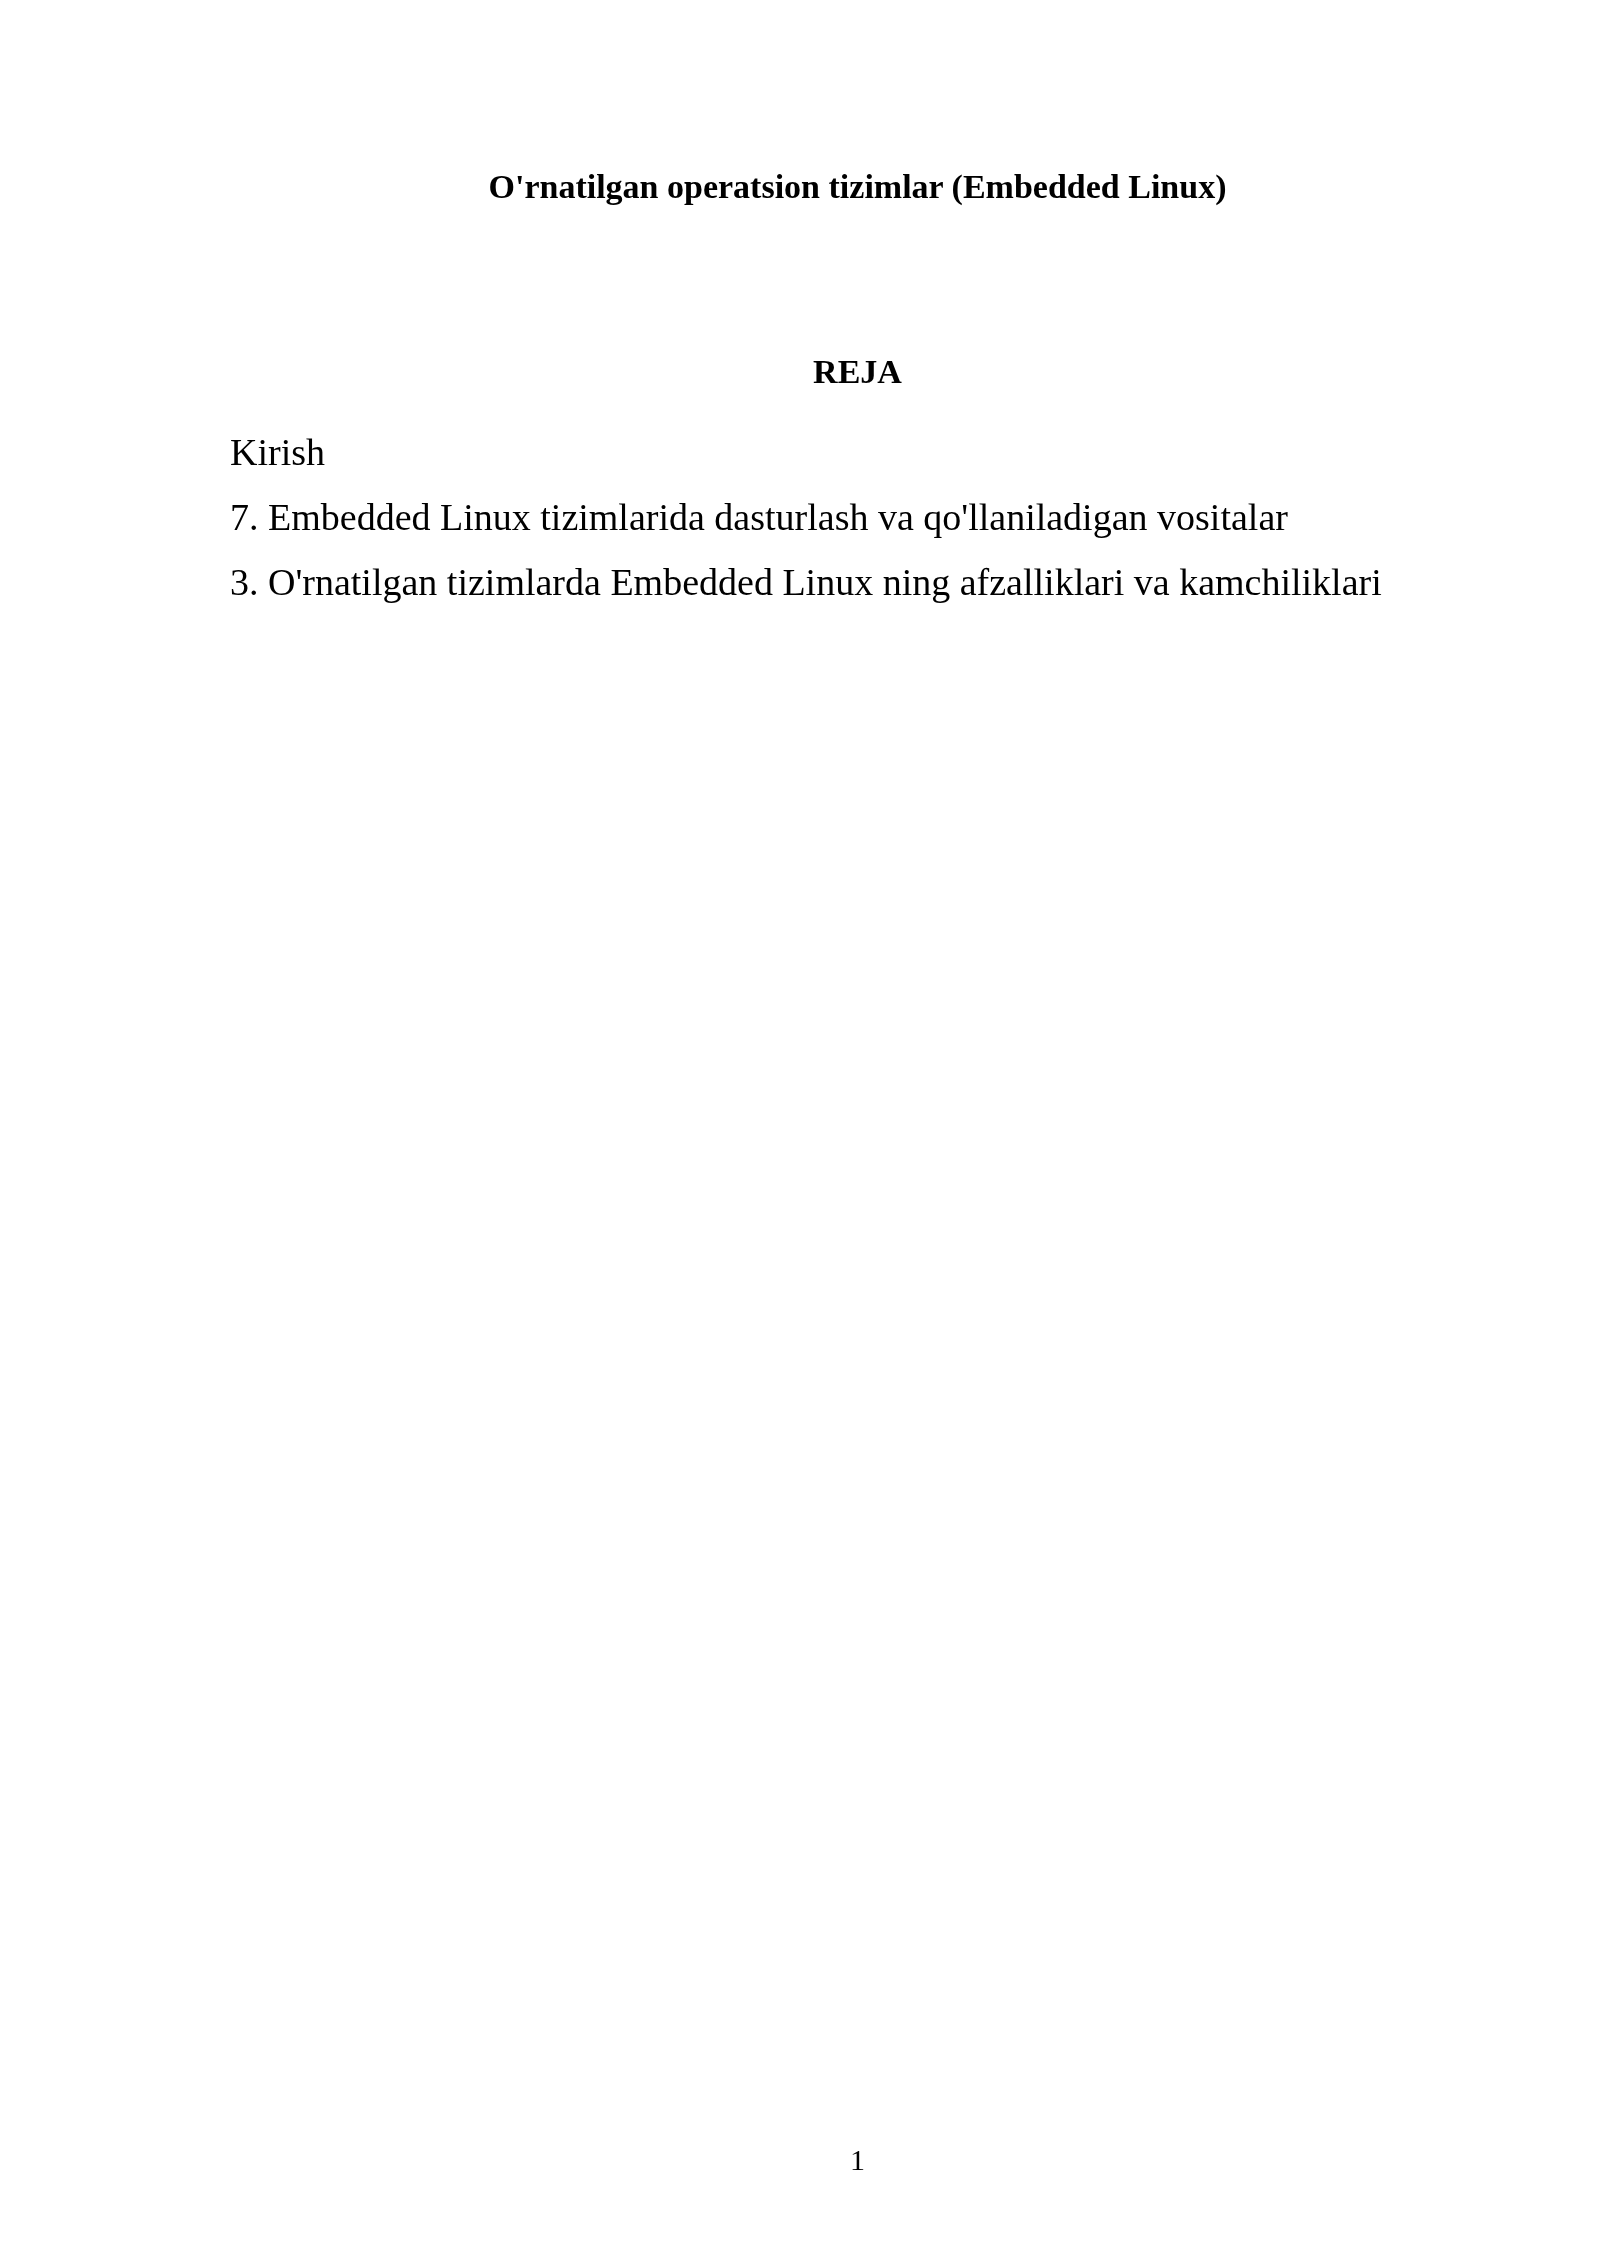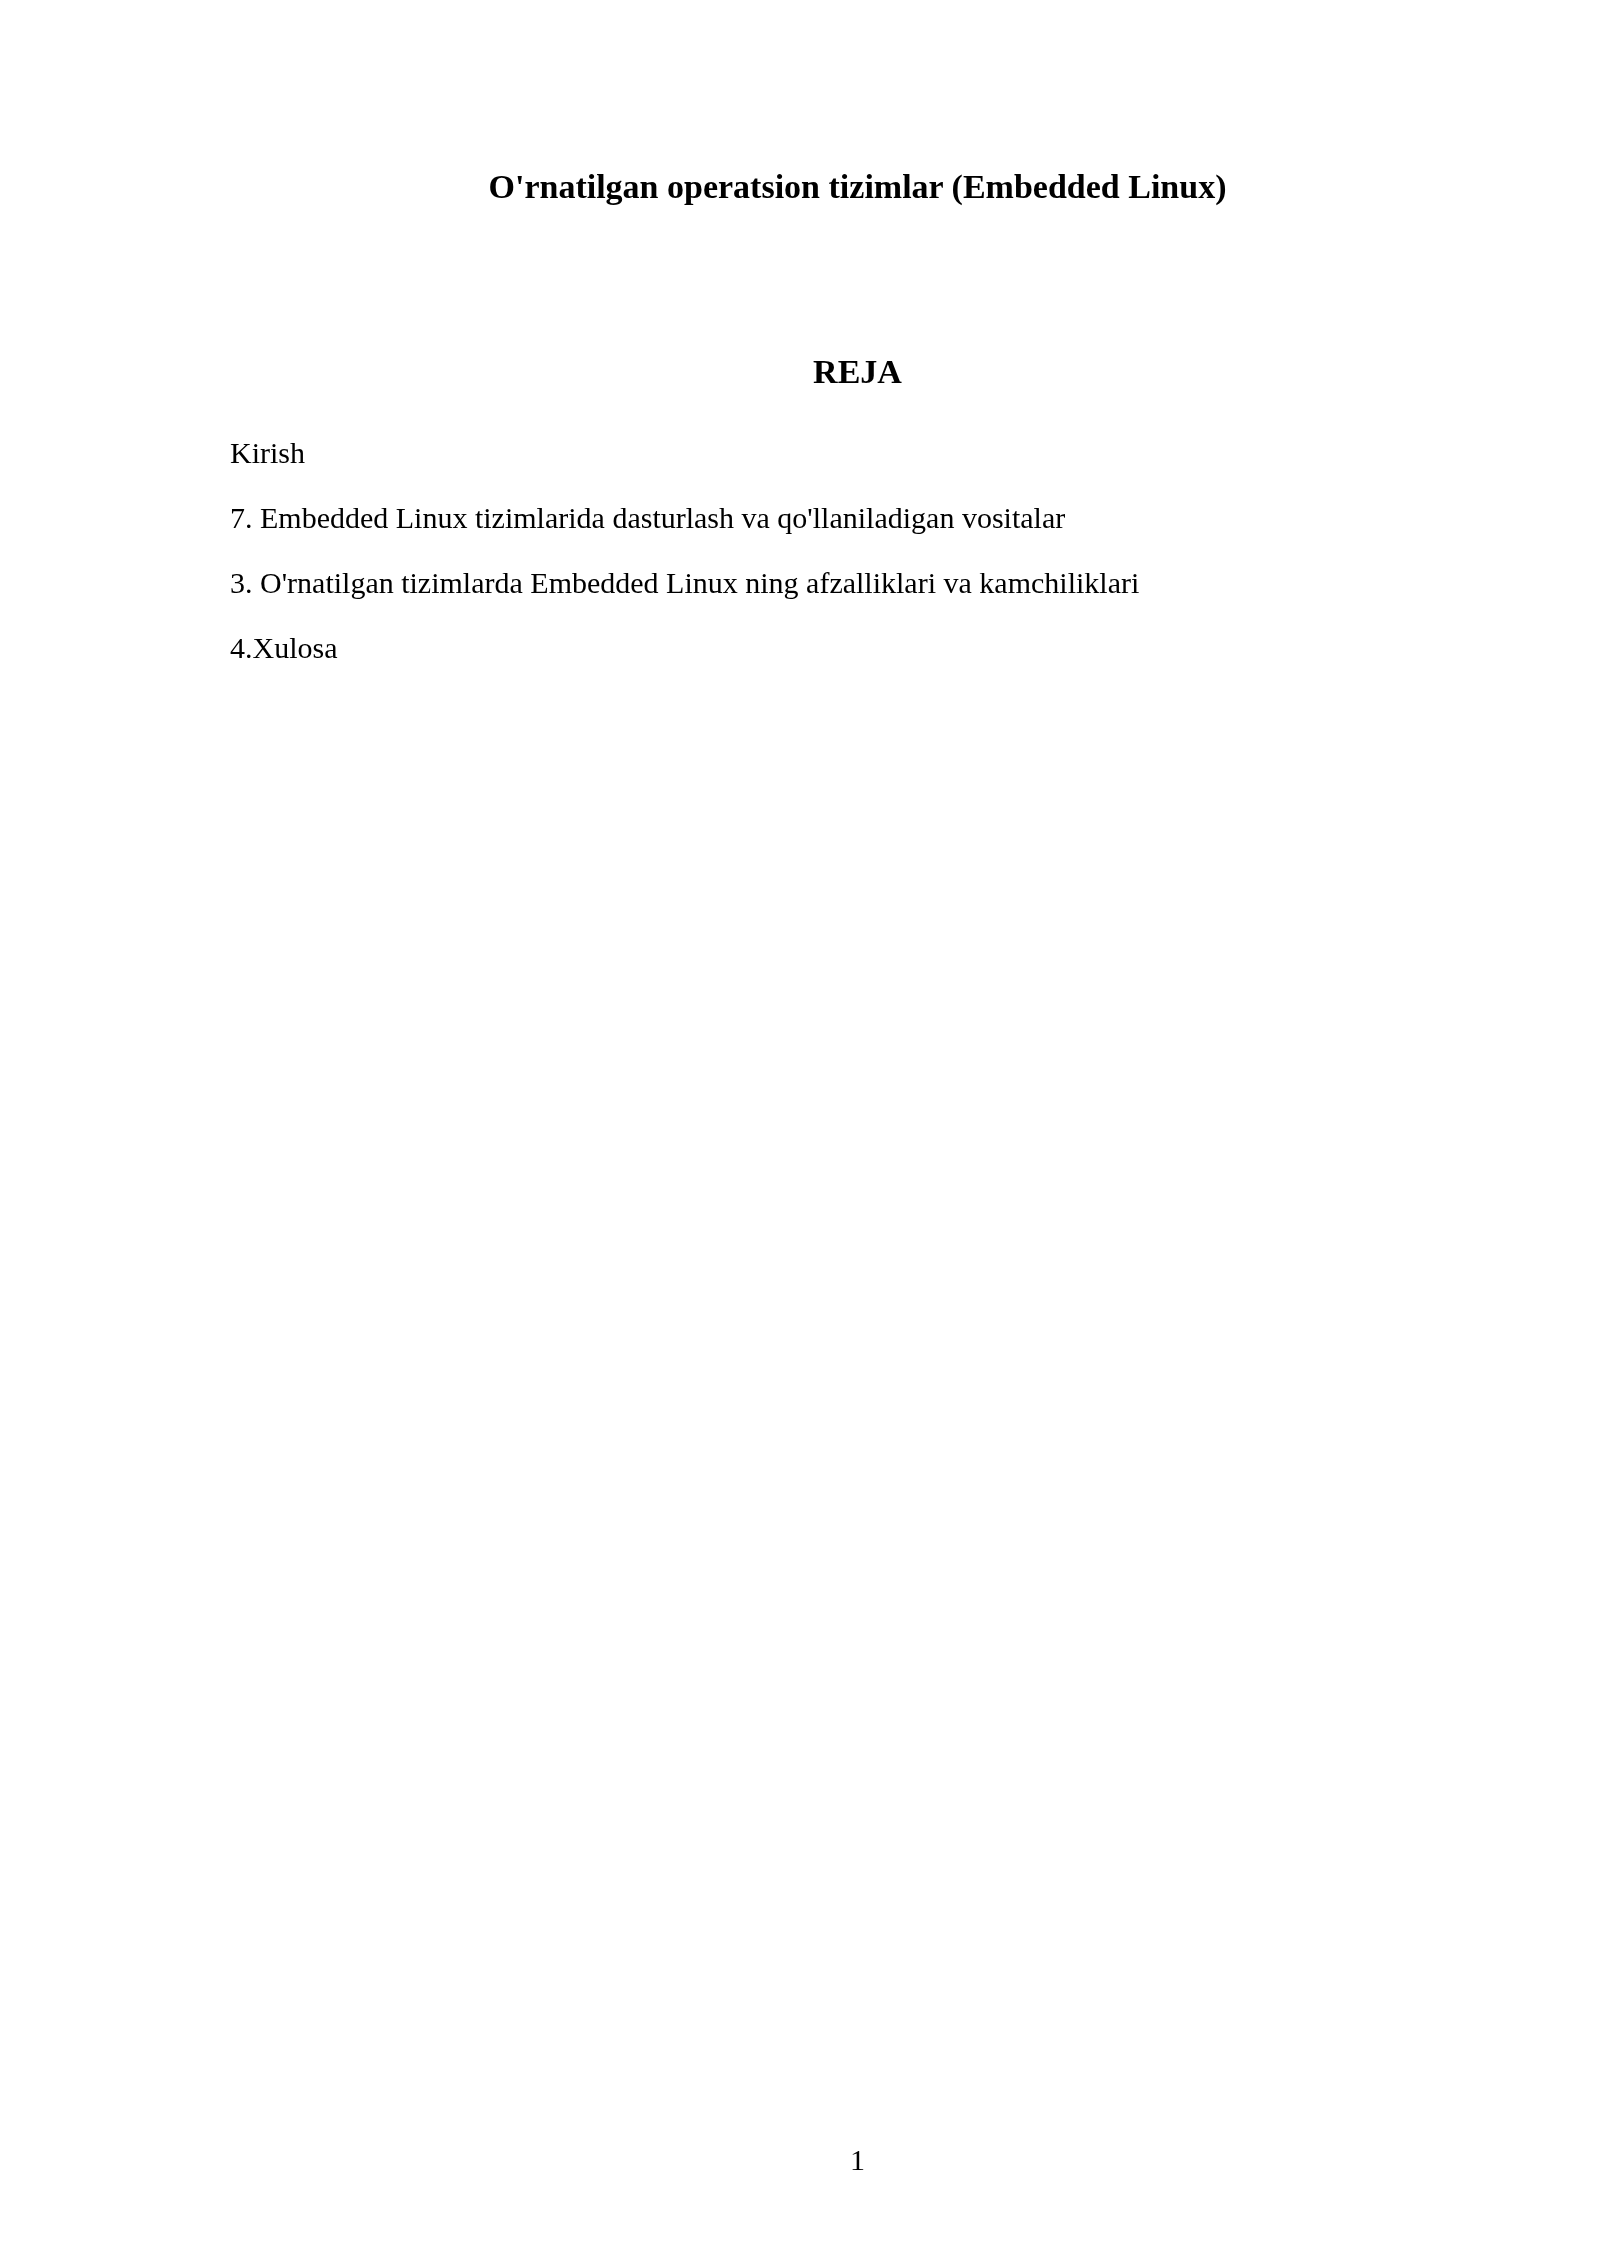--- a/index.html
+++ b/index.html
@@ -3,30 +3,29 @@
 <meta charset="utf-8">
 <style>
   html, body { margin: 0; padding: 0; background: #ffffff; }
   body { width: 1600px; height: 2262px; position: relative; overflow: hidden;
          font-family: "Liberation Serif", serif; color: #000; }
   .title { position: absolute; top: 163px; left: 0; width: 1715px; text-align: center;
            font-weight: bold; font-size: 34px; line-height: 48px; }
   .reja { position: absolute; top: 348px; left: 0; width: 1715px; text-align: center;
           font-weight: bold; font-size: 34px; line-height: 48px; }
   .plan { position: absolute; top: 420px; left: 230px; margin: 0; padding: 0; list-style: none; }
-  .plan li { font-size: 30px; line-height: 65px; white-space: nowrap; }
+  .plan li { font-size: 38px; line-height: 65px; white-space: nowrap; }
   .page-num { position: absolute; top: 2140px; left: 0; width: 1715px; text-align: center;
               font-size: 30px; line-height: 40px; }
 </style>
 </head>
 <body>
 
 <div>
   <div class="title">O'rnatilgan operatsion tizimlar (Embedded Linux)</div>
   <div class="reja">REJA</div>
   <ul class="plan">
     <li>Kirish</li>
     <li>7. Embedded Linux tizimlarida dasturlash va qo'llaniladigan vositalar</li>
     <li>3. O'rnatilgan tizimlarda Embedded Linux ning afzalliklari va kamchiliklari</li>
-    <li>4.Xulosa</li>
   </ul>
   <div class="page-num">1</div>
 </div>
 
 </body></html>

